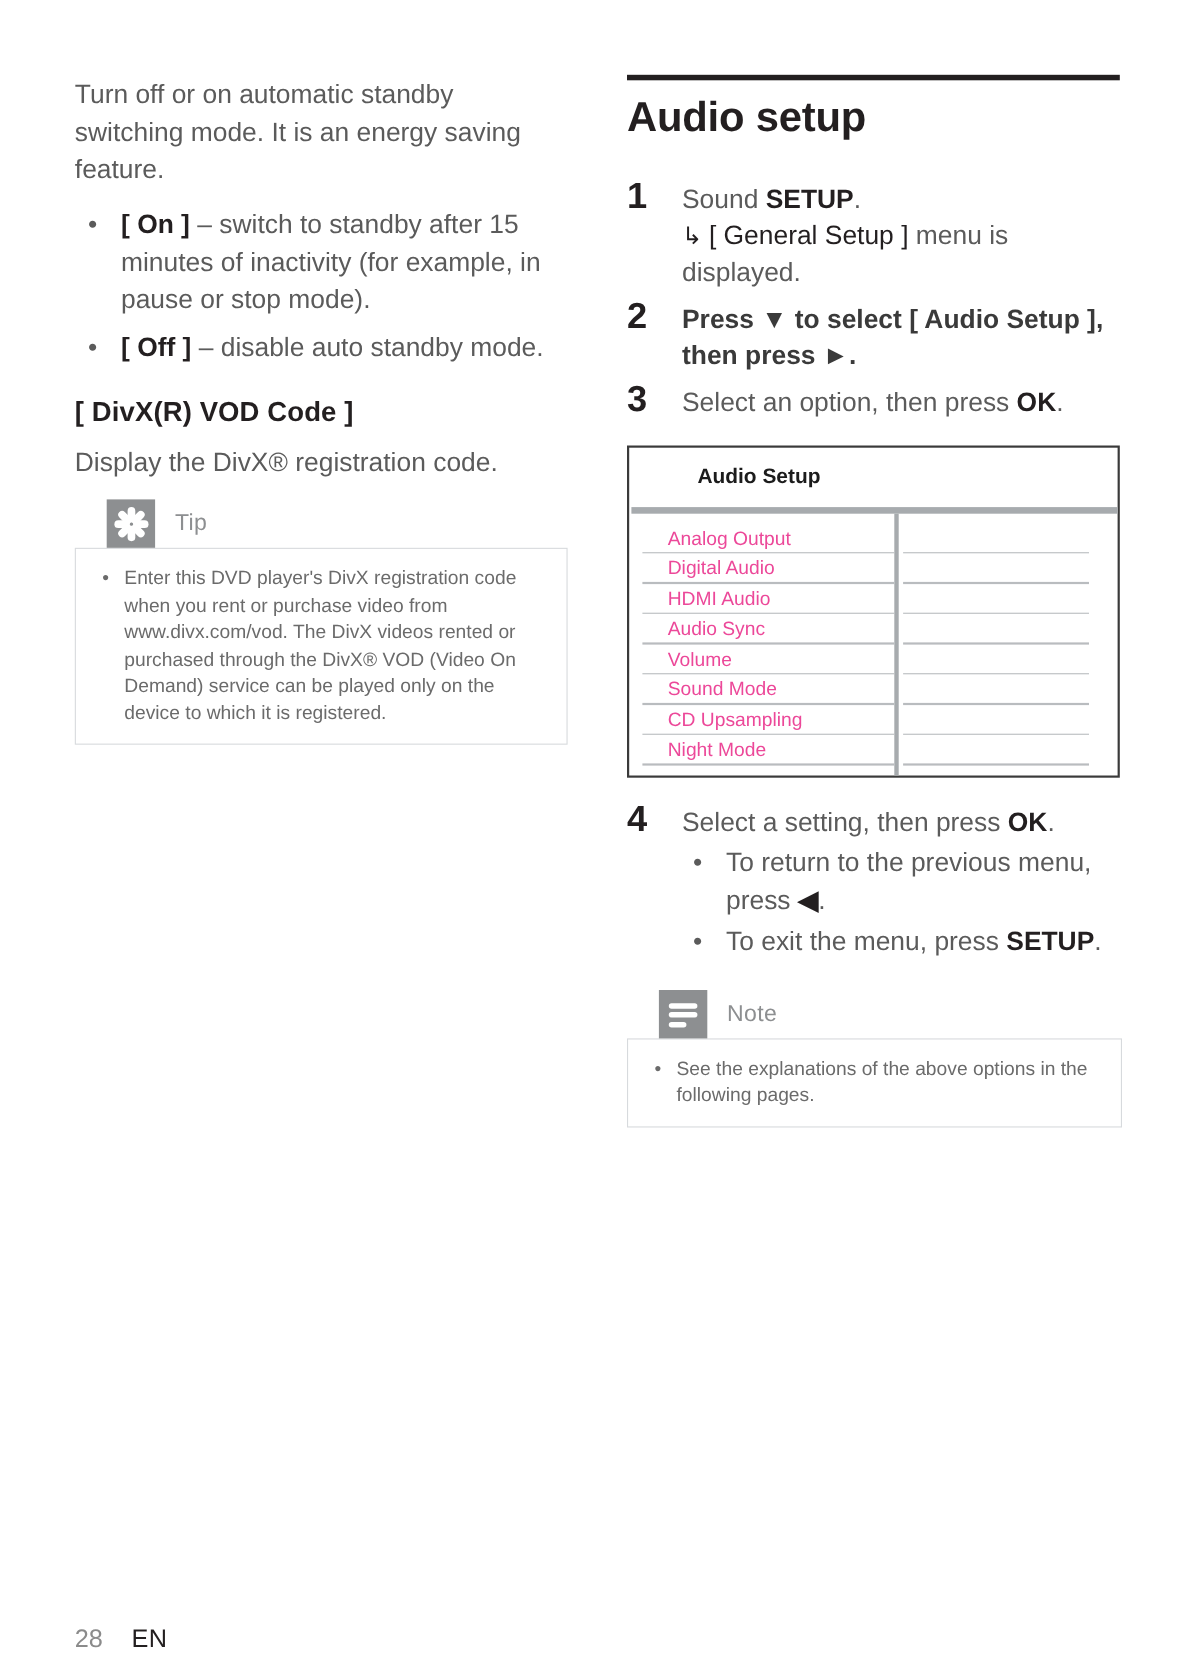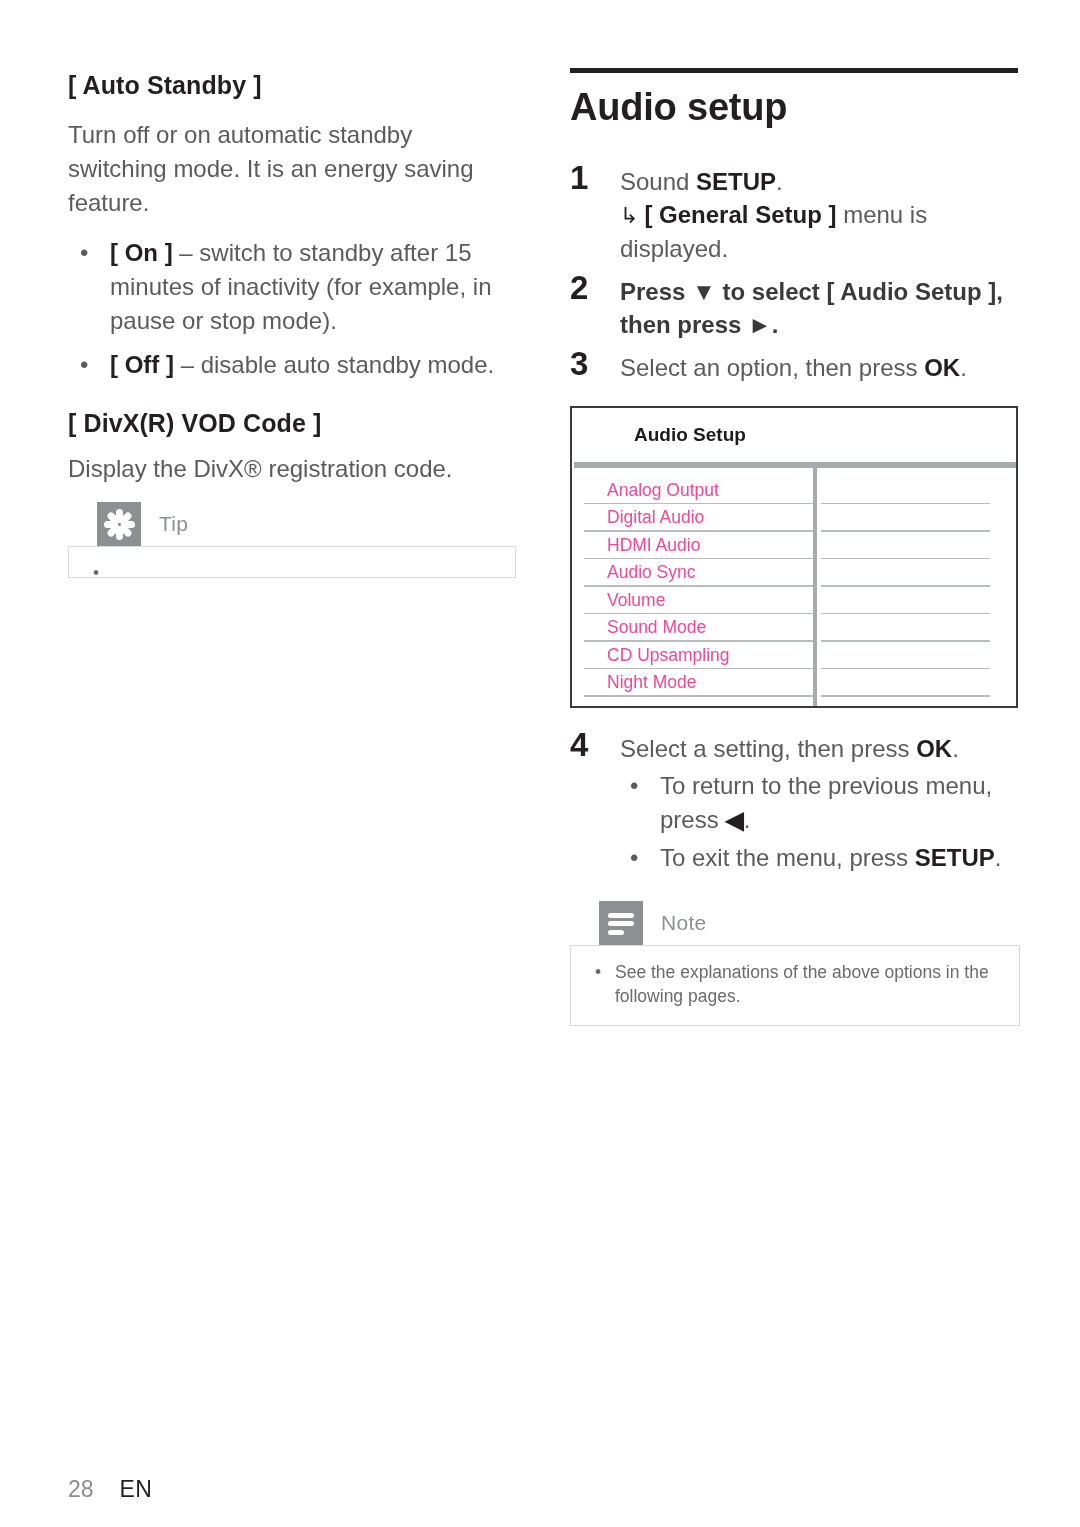--- a/index.html
+++ b/index.html
@@ -212,21 +212,21 @@
     font-size: 24px;
     line-height: 33px;
     color: #5b5b5b;
     margin-top: 0px;
   }
   .step-sub .arrow {
     color: #231f20;
     margin-right: 6px;
     font-size: 22px;
   }
-  .step-sub b { color: #231f20; font-weight: bold; }
+  .step-sub b { color: #231f20; font-weight: normal; }
   .step-bullets {
     list-style: none;
     margin: 4px 0 0 0;
     padding: 0;
   }
   .step-bullets li {
     position: relative;
     padding-left: 40px;
     font-size: 24px;
     line-height: 34px;
@@ -324,21 +324,20 @@
     letter-spacing: .4px;
   }
 </style>
 </head>
 <body>
 
 <div class="page">
 
   <div class="col-left">
 
-    <h3 class="h-sub">[ Auto Standby ]</h3>
 
     <p class="para">Turn off or on automatic standby switching mode. It is an energy saving feature.</p>
 
     <ul class="bullets">
       <li>
         <span class="dot">•</span><b class="term">[ On ]</b><span> – switch to standby after 15 minutes of inactivity (for example, in pause or stop mode).</span>
       </li>
       <li>
         <span class="dot">•</span><b class="term">[ Off ]</b><span> – disable auto standby mode.</span>
       </li>
@@ -360,21 +359,21 @@
               <i></i>
               <i></i>
               <i></i>
             </span>
         </div>
         <div class="callout-title">Tip</div>
       </div>
       <div class="callout-body">
         <ul>
           <li>
-            <span class="dot">•</span>
+            <span class="dot">•</span><span>Enter this DVD player's DivX registration code when you rent or purchase video from www.divx.com/vod. The DivX videos rented or purchased through the DivX® VOD (Video On Demand) service can be played only on the device to which it is registered.</span>
           </li>
         </ul>
       </div>
     </div>
 
   </div>
 
   <div class="col-right">
 
     <div class="rule-top"></div>

